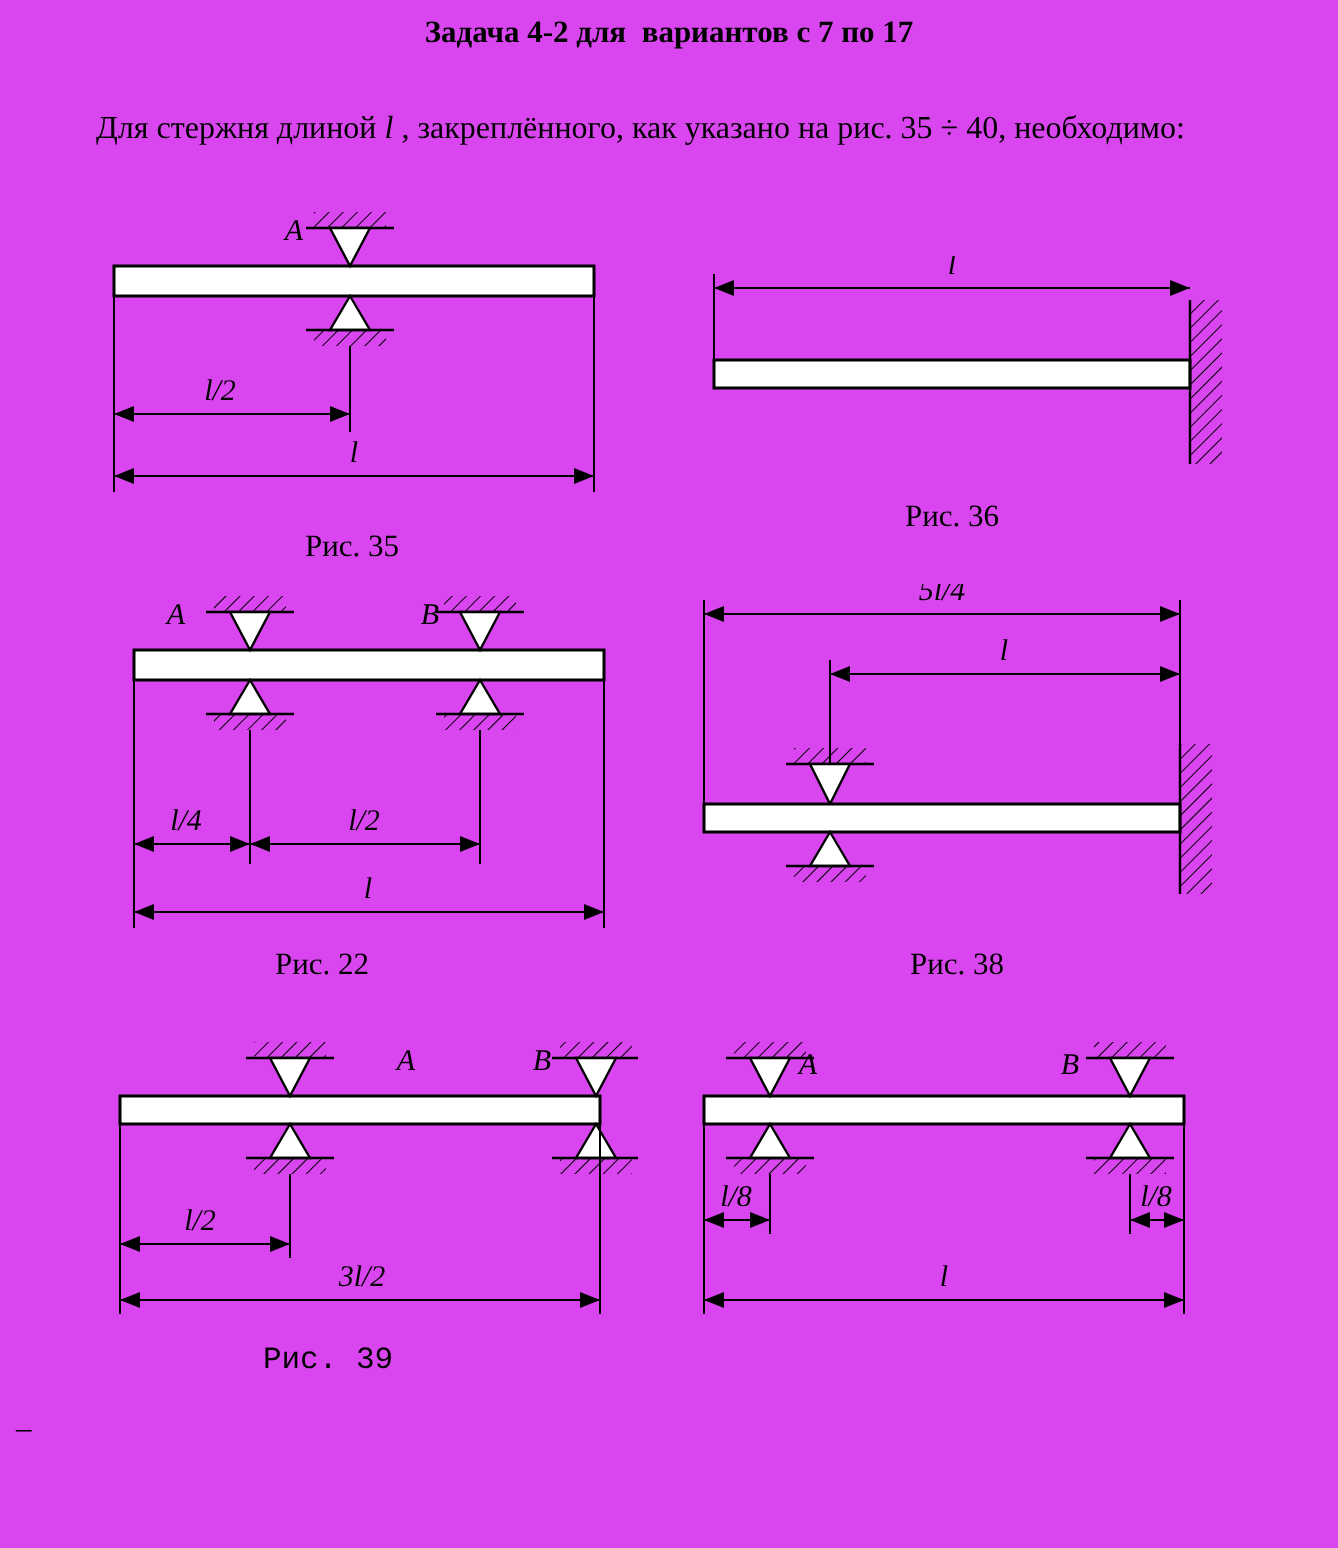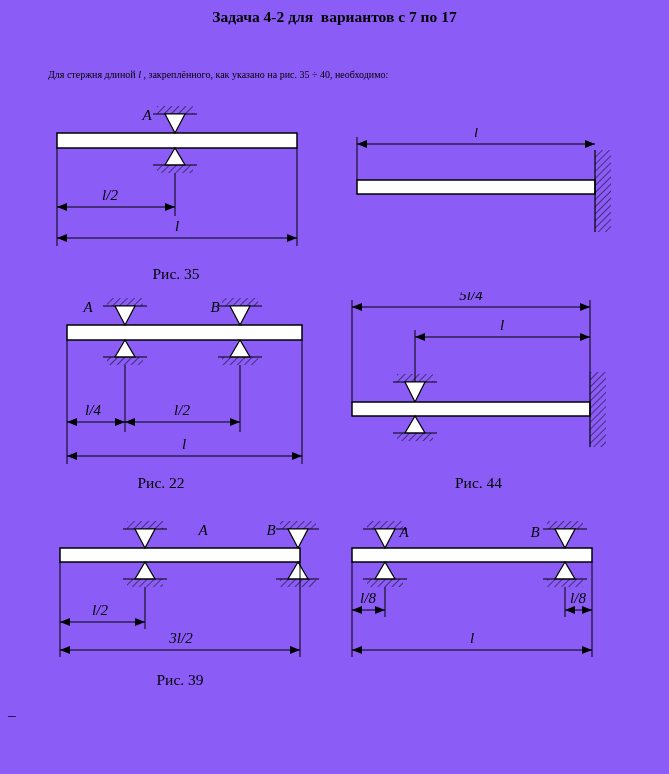--- a/index.html
+++ b/index.html
@@ -2,26 +2,26 @@
 <html><head>
 <meta charset="utf-8">
 <style>
   * { margin:0; padding:0; box-sizing:border-box; }
   html,body { background:#fff; }
   body {
     width:669px; height:774px;
     font-family:"Liberation Serif", serif;
     color:#000;
   }
-  .page { position:relative; width:669px; height:774px; background:#8b5cf6; overflow:hidden; }
+  .page { position:relative; width:669px; height:774px; background:#d946ef; overflow:hidden; }
   .title {
     position:absolute; top:8px; left:0; width:100%;
     text-align:center; font-weight:bold; font-size:15.5px; white-space:pre;
   }
-  .intro { position:absolute; top:69px; left:48px; font-size:10px; }
+  .intro { position:absolute; top:56px; left:48px; font-size:16px; }
   .intro i { font-style:italic; }
   .fig { position:absolute; }
   .fig svg { display:block; }
   .caption { position:absolute; font-size:15.5px; text-align:center; }
   svg line, svg polygon { stroke:#000; }
   svg polygon { fill:#fff; stroke-width:1.2; }
   svg .thin { stroke-width:1; }
   svg .mid  { stroke-width:1.2; }
   svg text {
     font-family:"Liberation Serif", serif;
@@ -96,20 +96,21 @@
         <text x="128" y="9" text-anchor="middle">l</text>
       </g>
       <line class="thin" x1="9" y1="9" x2="9" y2="52"></line>
       <rect x="9" y="52" width="238" height="14" fill="#fff" stroke="#000" stroke-width="1.5"></rect>
       <g>
         <rect x="247" y="22" width="16" height="82" fill="url(#h36)"></rect>
         <line class="mid" x1="247" y1="22" x2="247" y2="104"></line>
       </g>
     </svg>
   </div>
+  <div class="caption" style="left:335px; top:250px; width:282px;">Рис. 36</div>
 
   <div class="fig" style="left:55px; top:292px;">
     <svg width="260" height="180" viewBox="0 0 260 180">
       <defs>
         <pattern id="h37" width="5" height="6" patternUnits="userSpaceOnUse" patternTransform="rotate(45)">
           <line x1="0" y1="0" x2="0" y2="6" stroke="#000" stroke-width="1"></line>
         </pattern>
         <marker id="ar37" viewBox="0 0 10 8" refX="10" refY="4" markerWidth="10" markerHeight="8" markerUnits="userSpaceOnUse" orient="auto-start-reverse">
           <path d="M0,0 L10,4 L0,8 Z" fill="#000"></path>
         </marker>
@@ -192,21 +193,21 @@
         <polygon points="70,124 60,141 80,141"></polygon>
         <line class="mid" x1="48" y1="141" x2="92" y2="141"></line>
         <rect x="52" y="141" width="36" height="8" fill="url(#h38)"></rect>
       </g>
       <g>
         <rect x="245" y="80" width="16" height="75" fill="url(#h38)"></rect>
         <line class="mid" x1="245" y1="80" x2="245" y2="155"></line>
       </g>
     </svg>
   </div>
-  <div class="caption" style="left:336px; top:474px; width:285px;">Рис. 44</div>
+  <div class="caption" style="left:336px; top:474px; width:285px;">Рис. 38</div>
 
   <div class="fig" style="left:50px; top:513px;">
     <svg width="272" height="150" viewBox="0 0 272 150">
       <defs>
         <pattern id="h39" width="5" height="6" patternUnits="userSpaceOnUse" patternTransform="rotate(45)">
           <line x1="0" y1="0" x2="0" y2="6" stroke="#000" stroke-width="1"></line>
         </pattern>
         <marker id="ar39" viewBox="0 0 10 8" refX="10" refY="4" markerWidth="10" markerHeight="8" markerUnits="userSpaceOnUse" orient="auto-start-reverse">
           <path d="M0,0 L10,4 L0,8 Z" fill="#000"></path>
         </marker>
@@ -242,21 +243,21 @@
       <g>
         <line class="thin" x1="10" y1="109" x2="95" y2="109" marker-start="url(#ar39)" marker-end="url(#ar39)"></line>
         <text x="50" y="102" text-anchor="middle">l/2</text>
       </g>
       <g>
         <line class="thin" x1="10" y1="137" x2="250" y2="137" marker-start="url(#ar39)" marker-end="url(#ar39)"></line>
         <text x="131" y="130" text-anchor="middle">3l/2</text>
       </g>
     </svg>
   </div>
-  <div class="caption" style="left:45px; top:671px; width:270px;">Рис. 39</div>
+  <div class="caption" style="left:29px; top:671px; width:270px;font-family:Liberation Mono, monospace;">Рис. 39</div>
 
   <div class="fig" style="left:345px; top:513px;">
     <svg width="285" height="150" viewBox="0 0 285 150">
       <defs>
         <pattern id="h40" width="5" height="6" patternUnits="userSpaceOnUse" patternTransform="rotate(45)">
           <line x1="0" y1="0" x2="0" y2="6" stroke="#000" stroke-width="1"></line>
         </pattern>
         <marker id="ar40" viewBox="0 0 10 8" refX="10" refY="4" markerWidth="10" markerHeight="8" markerUnits="userSpaceOnUse" orient="auto-start-reverse">
           <path d="M0,0 L10,4 L0,8 Z" fill="#000"></path>
         </marker>

